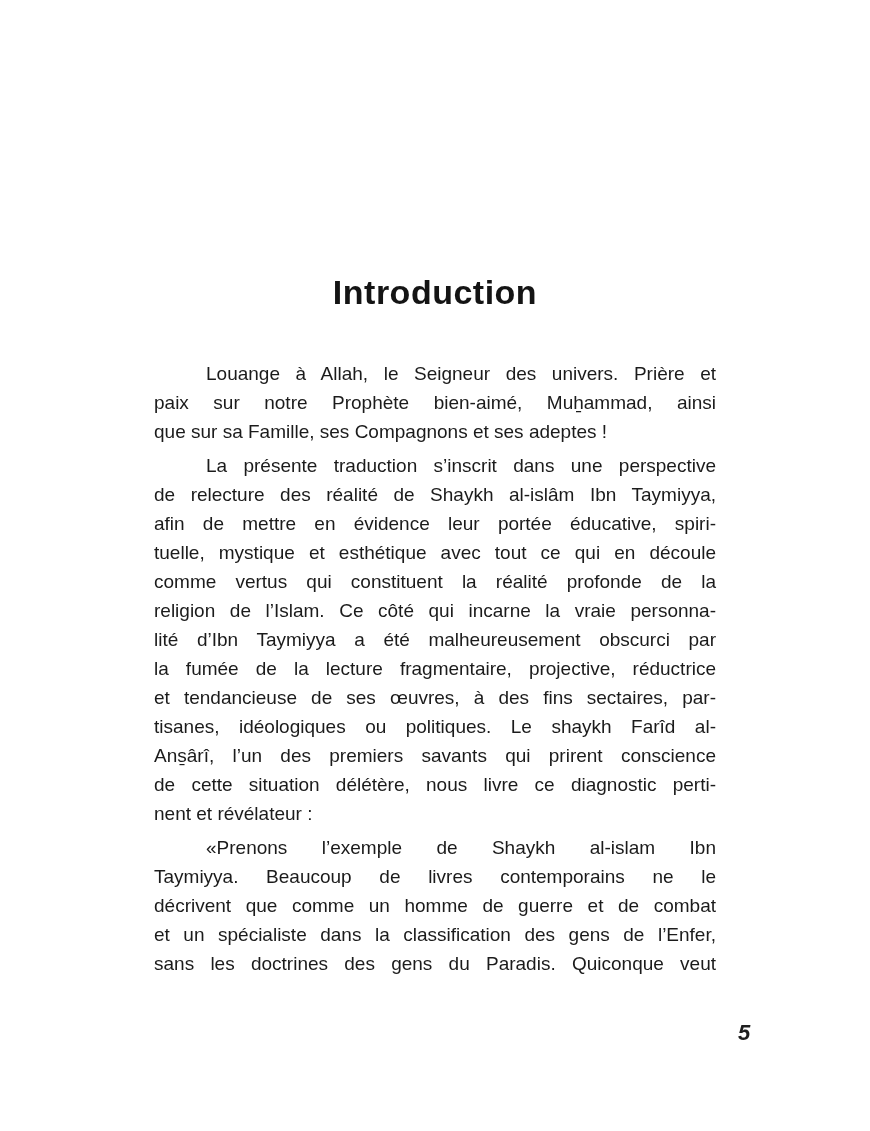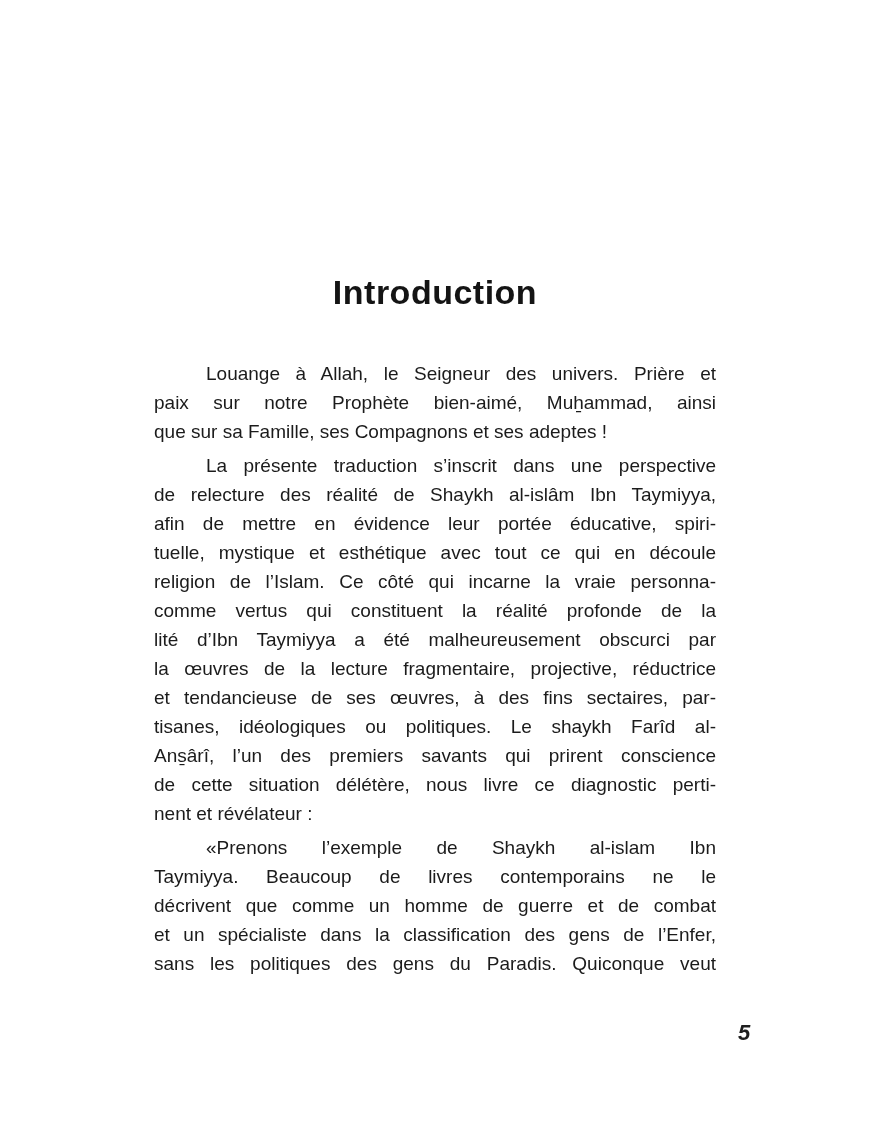--- a/index.html
+++ b/index.html
@@ -75,34 +75,34 @@
       <div class="paragraph">
         <div class="line first">Louange à Allah, le Seigneur des univers. Prière et</div>
         <div class="line">paix sur notre Prophète bien-aimé, Muẖammad, ainsi</div>
         <div class="line last">que sur sa Famille, ses Compagnons et ses adeptes !</div>
       </div>
       <div class="paragraph">
         <div class="line first">La présente traduction s’inscrit dans une perspective</div>
         <div class="line">de relecture des réalité de Shaykh al-islâm Ibn Taymiyya,</div>
         <div class="line">afin de mettre en évidence leur portée éducative, spiri-</div>
         <div class="line">tuelle, mystique et esthétique avec tout ce qui en découle</div>
+        <div class="line">comme vertus qui constituent la réalité profonde de la</div>
         <div class="line">religion de l’Islam. Ce côté qui incarne la vraie personna-</div>
-        <div class="line">comme vertus qui constituent la réalité profonde de la</div>
         <div class="line">lité d’Ibn Taymiyya a été malheureusement obscurci par</div>
-        <div class="line">la œuvres de la lecture fragmentaire, projective, réductrice</div>
+        <div class="line">la fumée de la lecture fragmentaire, projective, réductrice</div>
         <div class="line">et tendancieuse de ses œuvres, à des fins sectaires, par-</div>
         <div class="line">tisanes, idéologiques ou politiques. Le shaykh Farîd al-</div>
         <div class="line">Ans̱ârî, l’un des premiers savants qui prirent conscience</div>
         <div class="line">de cette situation délétère, nous livre ce diagnostic perti-</div>
         <div class="line last">nent et révélateur :</div>
       </div>
       <div class="paragraph">
         <div class="line first">«Prenons l’exemple de Shaykh al-islam Ibn</div>
         <div class="line">Taymiyya. Beaucoup de livres contemporains ne le</div>
         <div class="line">décrivent que comme un homme de guerre et de combat</div>
         <div class="line">et un spécialiste dans la classification des gens de l’Enfer,</div>
-        <div class="line">sans les politiques des gens du Paradis. Quiconque veut</div>
+        <div class="line">sans les doctrines des gens du Paradis. Quiconque veut</div>
       </div>
     </div>
 
   <div class="page-number">5</div>
 
 </div>
 
 </body></html>

